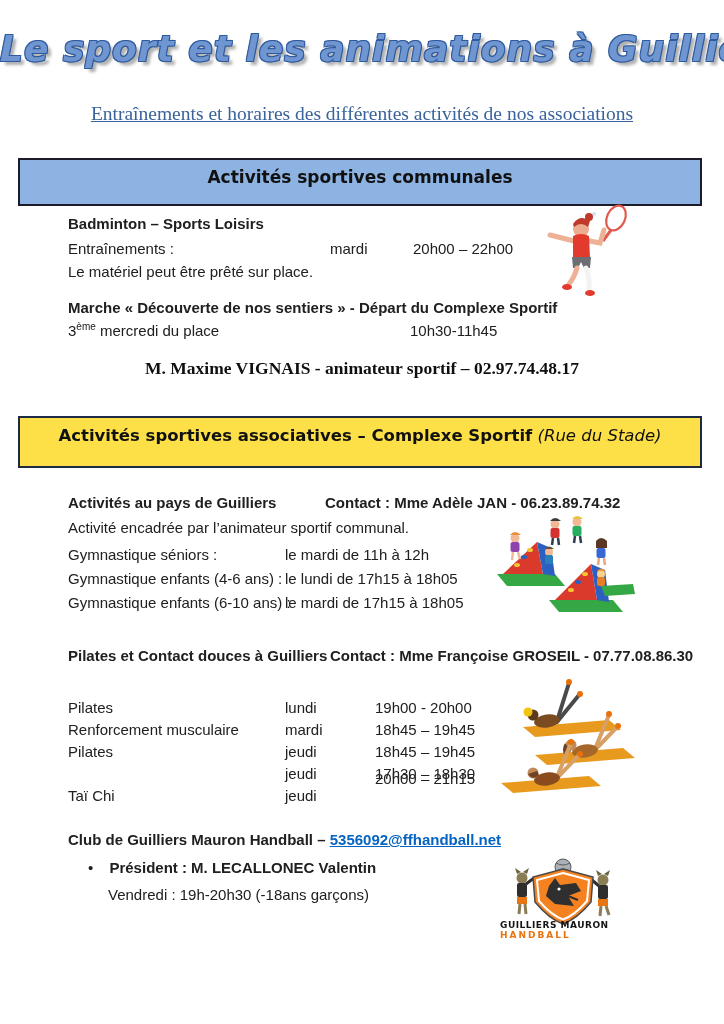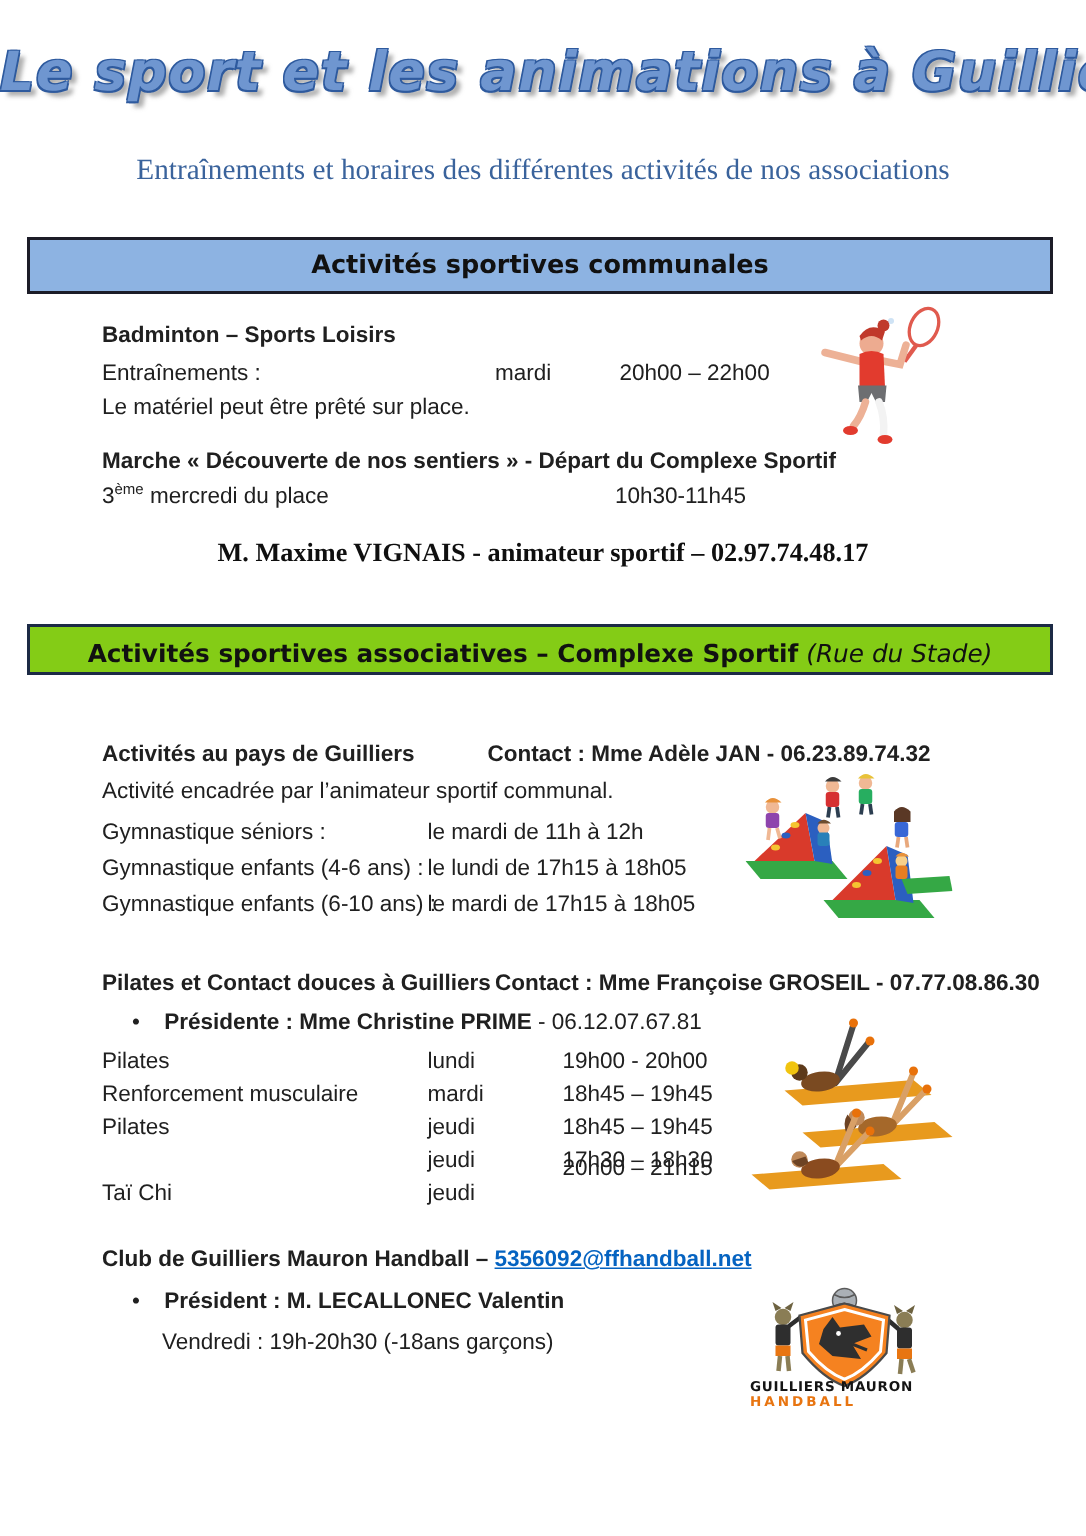--- a/index.html
+++ b/index.html
@@ -15,34 +15,34 @@
     top:28px; font-family:"DejaVu Sans", sans-serif;
     font-weight:bold; font-style:italic; font-size:36px; letter-spacing:1px;
     color:#6f96d0;
     text-shadow:
       -1px -1px 0 #2e5a9e, 1px -1px 0 #2e5a9e,
       -1px 1px 0 #2e5a9e, 1px 1px 0 #2e5a9e,
       4px 4px 3px rgba(110,110,110,0.55);
   }
   .subtitle {
     top:103px; font-family:"Liberation Serif", serif;
-    font-size:19.5px; color:#3a639c;
+    font-size:19.5px; color:#3a639c;text-decoration:underline;
   }
 
   .banner {
     left:18px; width:684px; box-sizing:border-box; text-align:center;
     font-family:"DejaVu Sans", sans-serif; font-weight:bold; color:#111;
   }
   .banner1 {
-    top:158px; height:38px; line-height:34px; font-size:17px;
+    top:158px; height:48px; line-height:34px; font-size:17px;
     background:#8db3e2; border:2.5px solid #1c1c28;
   }
   .banner2 {
-    top:416px; height:34px; line-height:35px; font-size:16.5px;
-    background:#84cc16; border:2px solid #1c2a45;
+    top:416px; height:52px; line-height:35px; font-size:16.5px;
+    background:#fde047; border:2px solid #1c2a45;
   }
   .banner .lt { font-style:italic; font-weight:normal; }
 
   .t { font-size:15px; color:#202020; }
   .b { font-weight:bold; }
   .i { }
   sup.freq { font-size:10px; vertical-align:super; line-height:0; }
 
   .contact-serif {
     top:358px; font-family:"Liberation Serif", serif;
@@ -184,24 +184,20 @@
         <circle cx="104" cy="62" r="4" fill="#f7d08a"></circle>
           <path d="M100 59 Q104 54 109 59" fill="#e8913a"></path>
         <rect x="100" y="65" width="8" height="9" rx="2" fill="#e67e22"></rect>
       </g>
     </svg>
   </div>
 
   <div class="abs t b" style="left:68px; top:647px;">Pilates et Contact douces à Guilliers</div>
   <div class="abs t b" style="left:330px; top:647px;">Contact : Mme Françoise GROSEIL - 07.77.08.86.30</div>
 
-  <div class="abs t" style="left:88px; top:673px;">
-    <span>•</span>
-    <span class="b" style="margin-left:12px;">Présidente : Mme Christine PRIME</span><span> - 06.12.07.67.81</span>
-  </div>
 
   <div class="abs t" style="left:68px; top:699px;">Pilates</div>
   <div class="abs t" style="left:285px; top:699px;">lundi</div>
   <div class="abs t" style="left:375px; top:699px;">19h00 - 20h00</div>
 
   <div class="abs t" style="left:68px; top:721px;">Renforcement musculaire</div>
   <div class="abs t" style="left:285px; top:721px;">mardi</div>
   <div class="abs t" style="left:375px; top:721px;">18h45 – 19h45</div>
 
   <div class="abs t" style="left:68px; top:743px;">Pilates</div>

